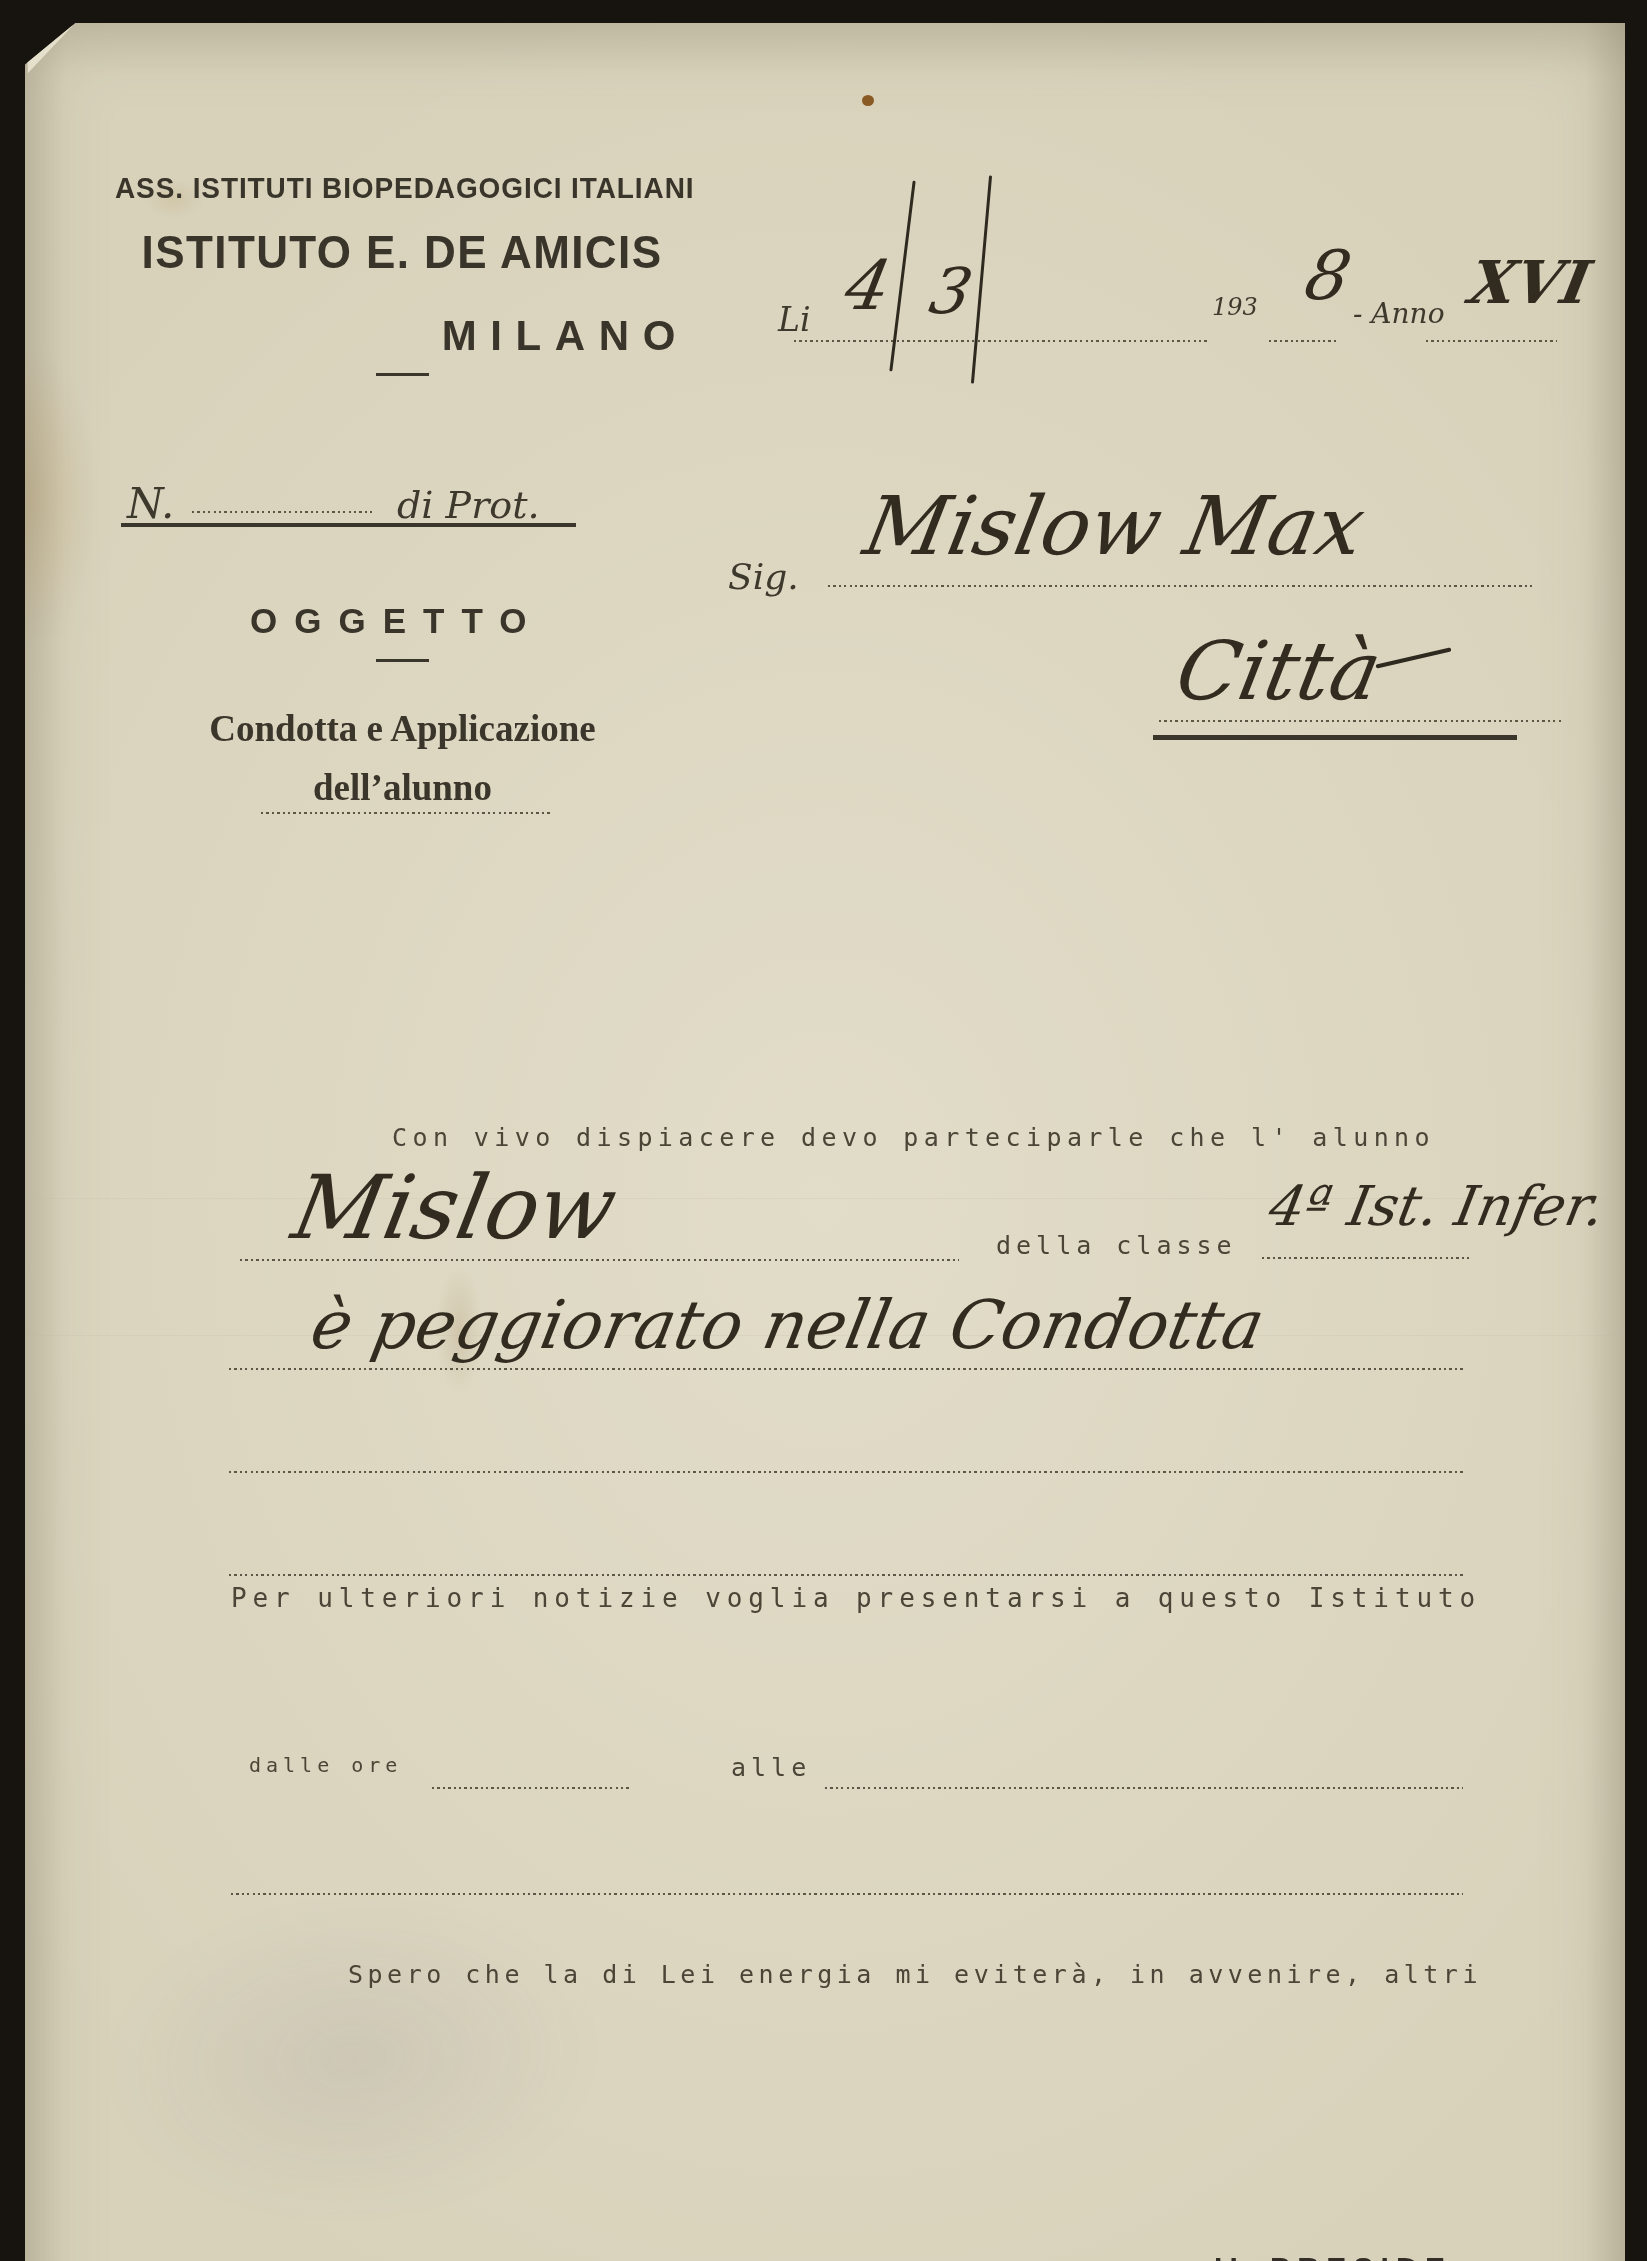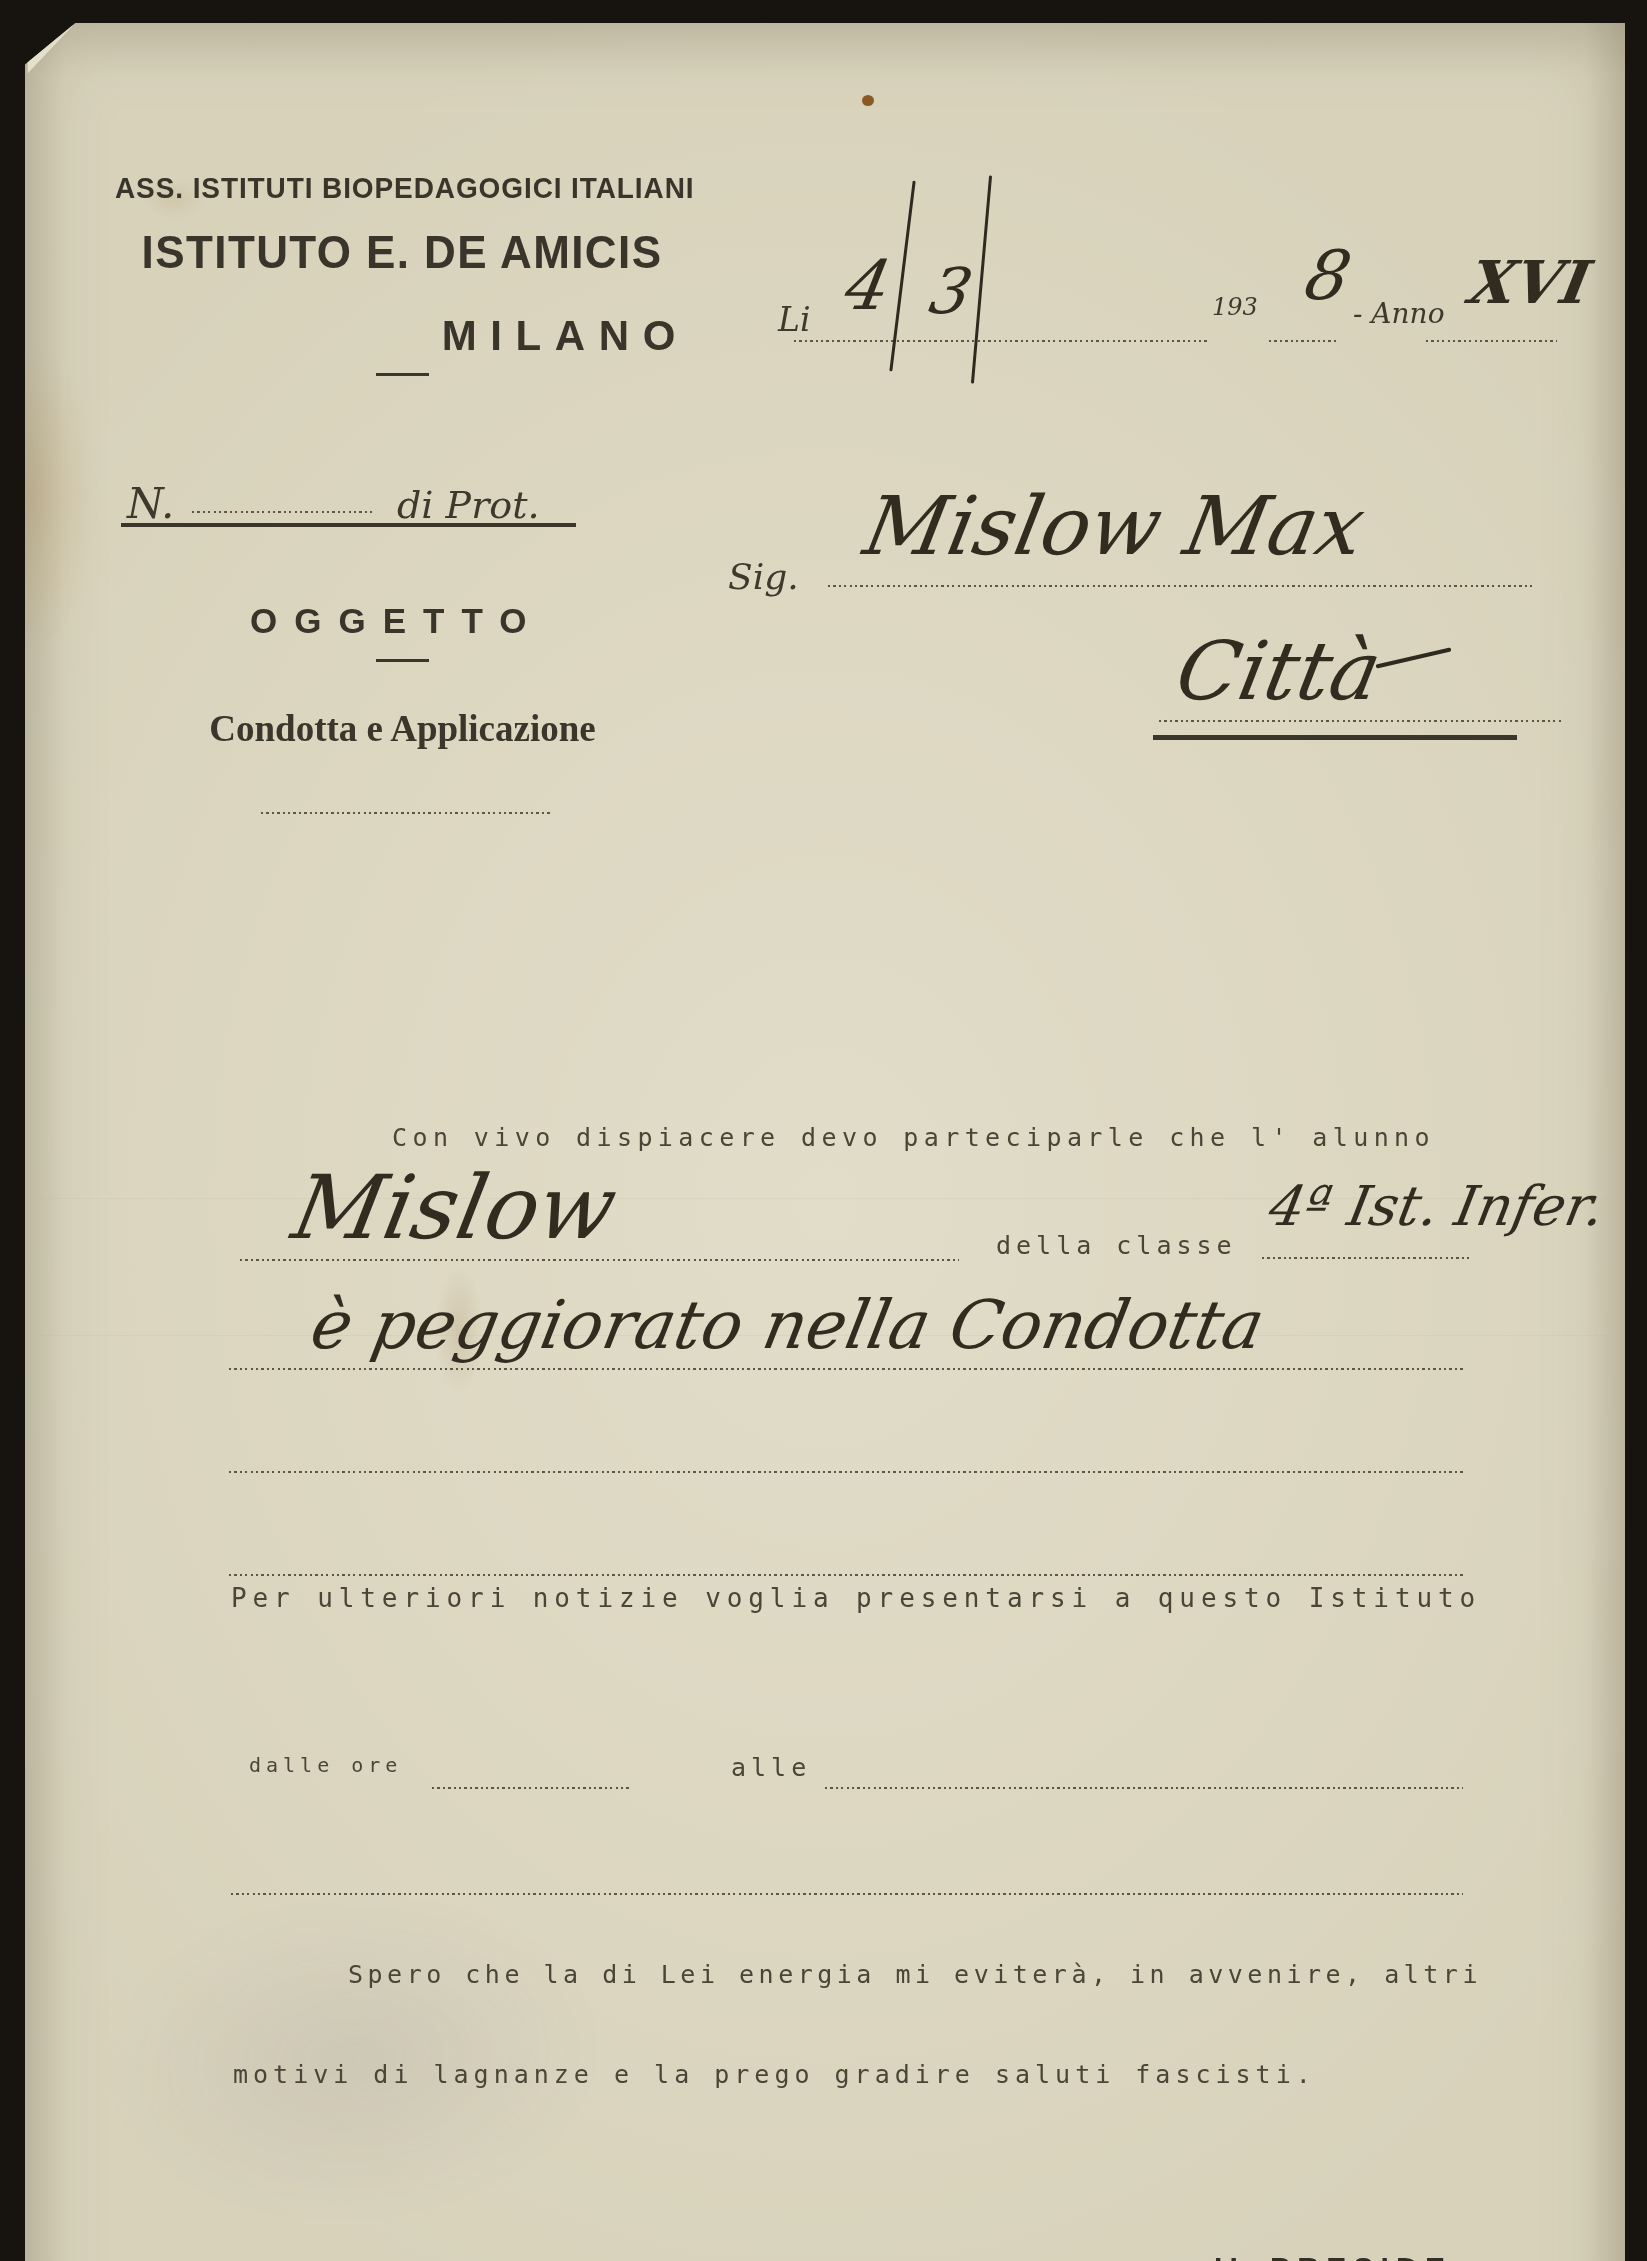--- a/index.html
+++ b/index.html
@@ -78,20 +78,21 @@
 
   <div class="abs ps" style="left:102px;top:456px;font-size:42px">N.</div>
   <div class="dotline" style="left:167px;top:488px;width:181px"></div>
   <div class="abs ps" style="left:372px;top:460px;font-size:38px">di Prot.</div>
   <div class="rule" style="left:96px;top:500px;width:455px;height:4.5px"></div>
 
   <div class="abs stamp" style="left:225px;top:578px;font-size:35px;letter-spacing:17px">OGGETTO</div>
   <div class="rule" style="left:351px;top:636px;width:53px;height:3.2px"></div>
 
   <div class="abs sb" style="left:113px;top:684px;width:529px;text-align:center;font-size:37px">Condotta e Applicazione</div>
+  <div class="abs sb" style="left:113px;top:743px;width:529px;text-align:center;font-size:37px">dell’alunno</div>
   <div class="dotline" style="left:236px;top:789px;width:290px"></div>
 
   <div class="abs ps" style="left:703px;top:533px;font-size:36px">Sig.</div>
   <div class="abs hw" style="left:832px;top:456px;font-size:81px">Mislow Max</div>
   <div class="dotline" style="left:803px;top:562px;width:704px"></div>
   <div class="abs hw" style="left:1144px;top:601px;font-size:81px">Città</div>
   <div class="penstroke" style="left:1350px;top:633px;width:77px;height:4.1px;transform:rotate(-13deg)"></div>
   <div class="dotline" style="left:1134px;top:697px;width:405px"></div>
   <div class="rule" style="left:1128px;top:712px;width:364px;height:5.4px"></div>
 
@@ -113,18 +114,17 @@
   <div class="abs tw" style="left:206px;top:1560px;font-size:26px;letter-spacing:5.9px">Per ulteriori notizie voglia presentarsi a questo Istituto</div>
 
   <div class="abs tw" style="left:224px;top:1730px;font-size:20px;letter-spacing:5px">dalle ore</div>
   <div class="dotline" style="left:407px;top:1764px;width:199px"></div>
   <div class="abs tw" style="left:706px;top:1730px;font-size:25px;letter-spacing:5px">alle</div>
   <div class="dotline" style="left:800px;top:1764px;width:638px"></div>
 
   <div class="dotline" style="left:206px;top:1870px;width:1232px"></div>
 
   <div class="abs tw" style="left:323px;top:1937px;font-size:25px;letter-spacing:4.5px">Spero che la di Lei energia mi eviterà, in avvenire, altri</div>
-  <div class="abs tw" style="left:208px;top:2037px;font-size:25px;letter-spacing:5px">motivi di lagnanze e la prego gradire saluti fascisti.</div>
 
   <div class="abs stamp" style="left:1189px;top:2228px;font-size:30px;letter-spacing:7.2px;color:#332f26">IL PRESIDE</div>
 
 </div>
 
 
 </body></html>

